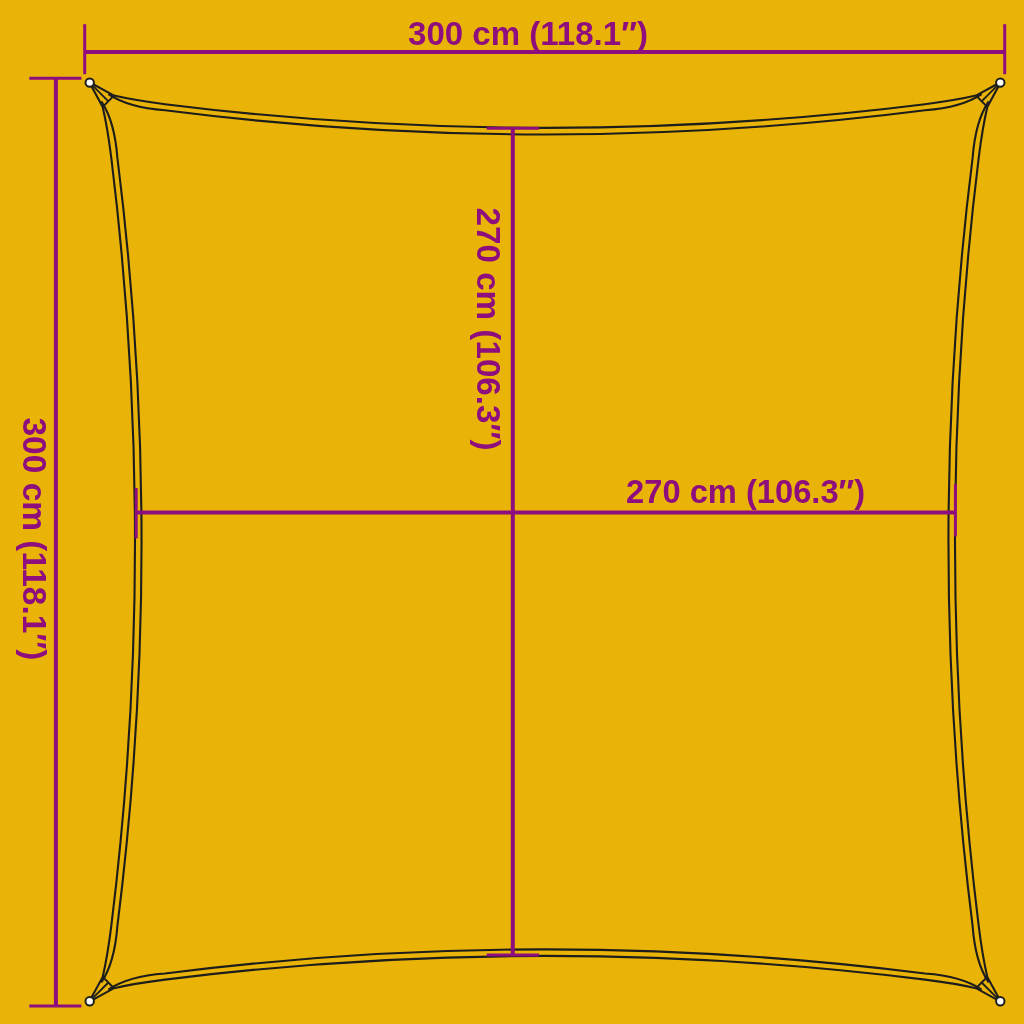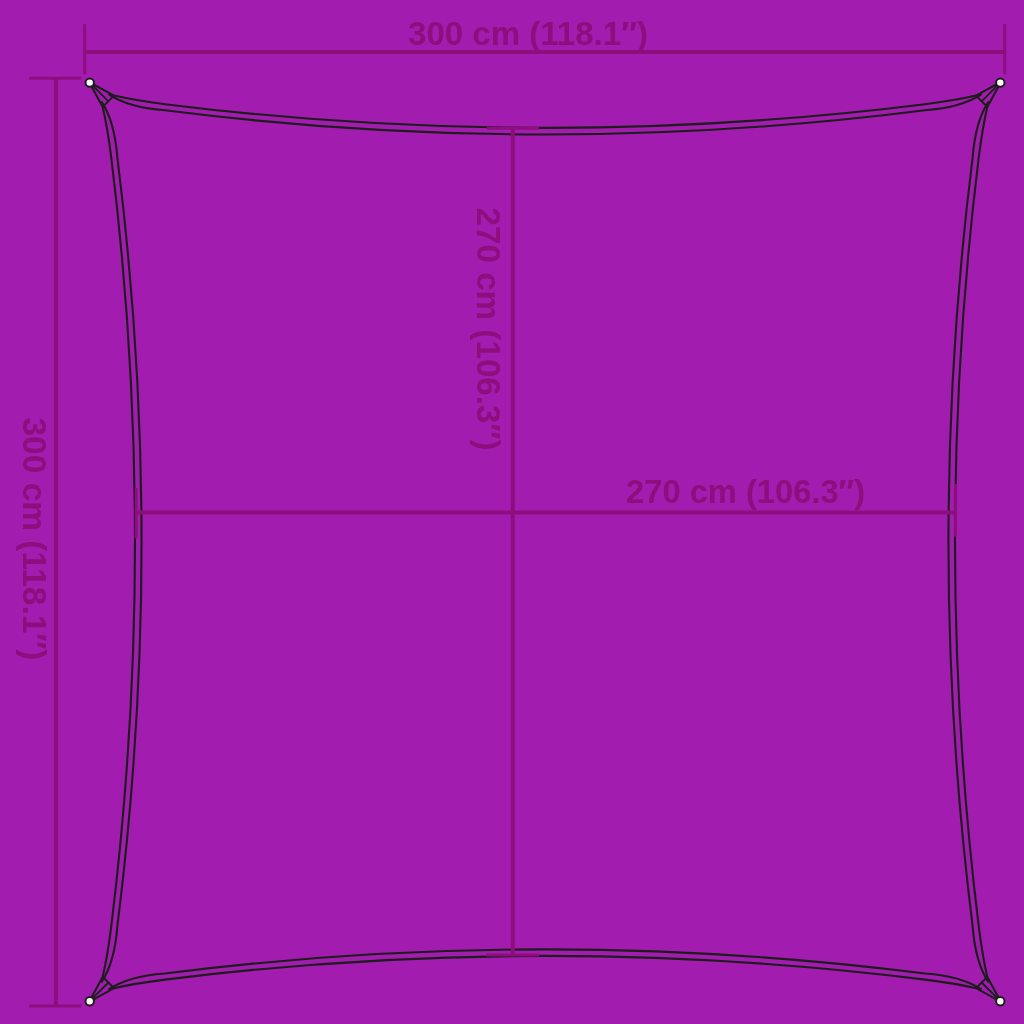--- a/index.html
+++ b/index.html
@@ -1,16 +1,16 @@
 <!DOCTYPE html>
 <html><head>
 <meta charset="utf-8">
 <style>
   html,body{margin:0;padding:0;background:#ffffff;}
-  .page{position:relative;width:1024px;height:1024px;background:#a21caf;overflow:hidden;}
+  .page{position:relative;width:1024px;height:1024px;background:#eab308;overflow:hidden;}
   svg{display:block;filter:blur(0.6px);}
   text{font-family:"Liberation Sans", sans-serif;font-weight:bold;}
 </style>
 </head>
 <body>
 
 <div class="page">
 <svg width="1024" height="1024" viewBox="0 0 1024 1024">
 
   <path d="M 93.6,84.5 L 114.0,95.6 Q 135.0,100.5 165.0,104.2 Q 545.0,151.6 925.0,104.2 Q 955.0,100.5 976.0,95.6 L 996.4,84.5" fill="none" stroke="#1d1d1b" stroke-width="2.1"></path>

